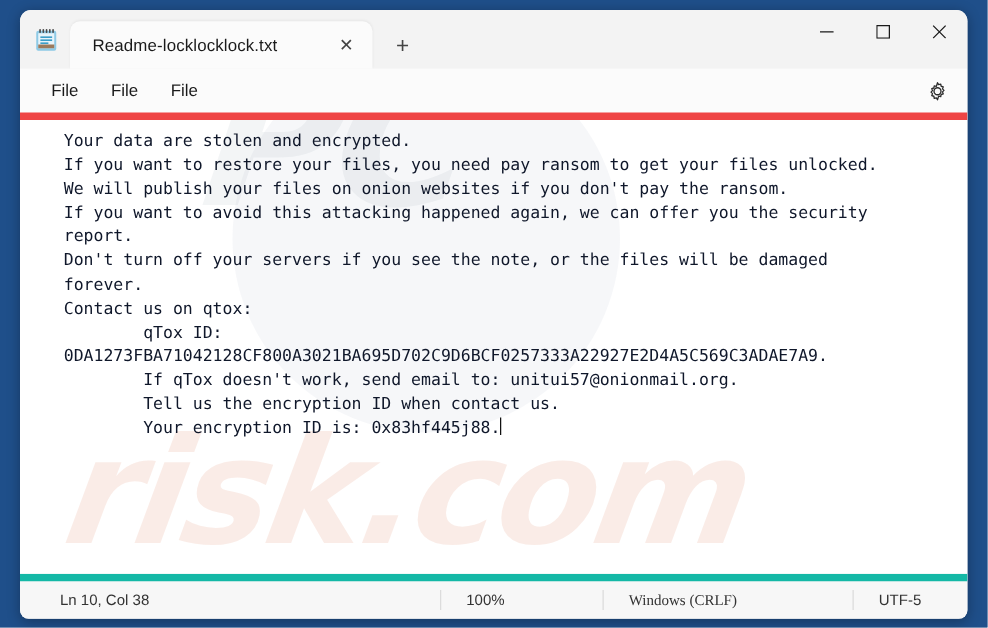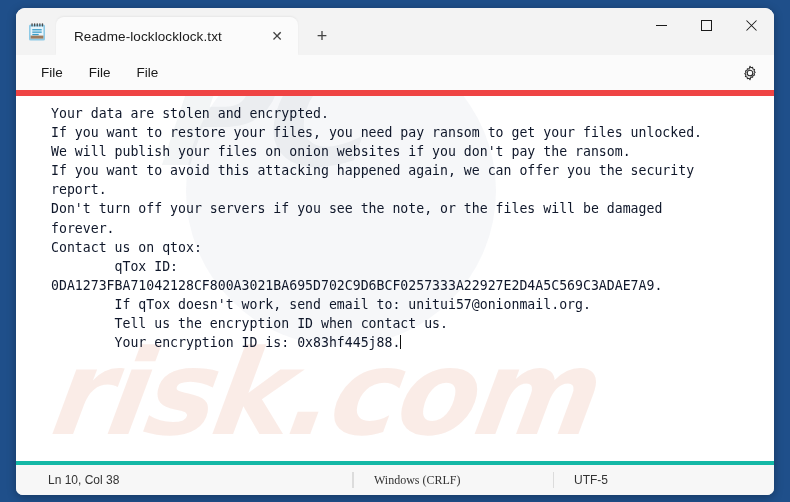--- a/index.html
+++ b/index.html
@@ -206,21 +206,21 @@
     width: 1px;
     height: 14px;
     background: #111;
     vertical-align: -2px;
     margin-left: 0px;
   }
   
   #statusbar {
     height: 30px;
     background: #f7f7f7;
-    border-top: 4px solid #14b8a6;
+    border-top: 6px solid #14b8a6;
     display: flex;
     align-items: center;
     font-size: 12px;
     color: #333;
     flex: none;
   }
   .status-cell {
     padding: 0 14px;
     height: 18px;
     display: flex;
@@ -297,19 +297,20 @@
       <div id="wm-circle"></div>
       <div id="wm-top">PC</div>
       <div id="wm-bottom">risk.com</div>
     </div>
     <div id="text-content"><div class="line">Your data are stolen and encrypted.</div><div class="line">If you want to restore your files, you need pay ransom to get your files unlocked.</div><div class="line">We will publish your files on onion websites if you don't pay the ransom.</div><div class="line">If you want to avoid this attacking happened again, we can offer you the security</div><div class="line">report.</div><div class="line">Don't turn off your servers if you see the note, or the files will be damaged</div><div class="line">forever.</div><div class="line">Contact us on qtox:</div><div class="line">        qTox ID:</div><div class="line">0DA1273FBA71042128CF800A3021BA695D702C9D6BCF0257333A22927E2D4A5C569C3ADAE7A9.</div><div class="line">        If qTox doesn't work, send email to: unitui57@onionmail.org.</div><div class="line">        Tell us the encryption ID when contact us.</div><div class="line">        Your encryption ID is: 0x83hf445j88.<span class="caret"></span></div></div>
   </div>
 
   <div id="statusbar">
     <div class="status-cell" id="status-pos">Ln 10, Col 38</div>
     <div class="status-div"></div>
+    <div class="status-cell" style="min-width:95px;justify-content:flex-start;padding-left:20px;">100%</div>
     <div class="status-div"></div>
     <div class="status-cell" style="min-width:165px;justify-content:flex-start;padding-left:20px;font-family:Liberation Serif, serif;">Windows (CRLF)</div>
     <div class="status-div"></div>
     <div class="status-cell" style="padding-left:20px;">UTF-5</div>
   </div>
 
 </div>
 
 </body></html>

